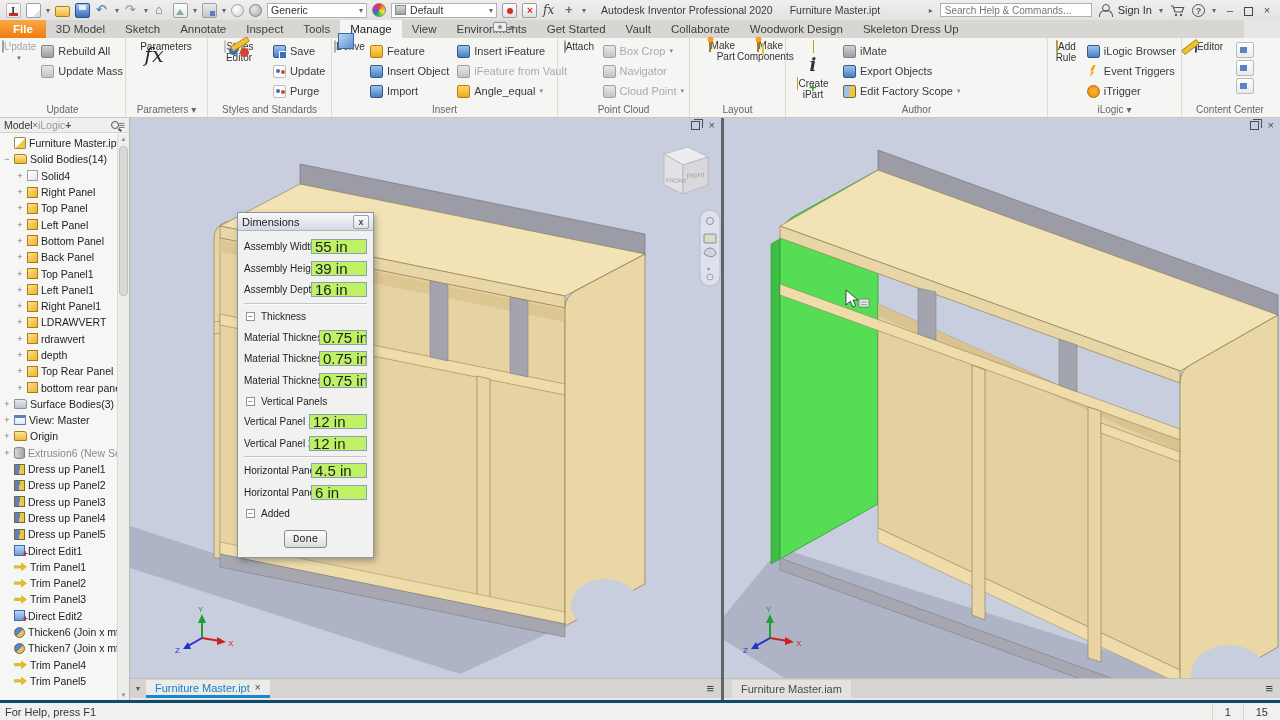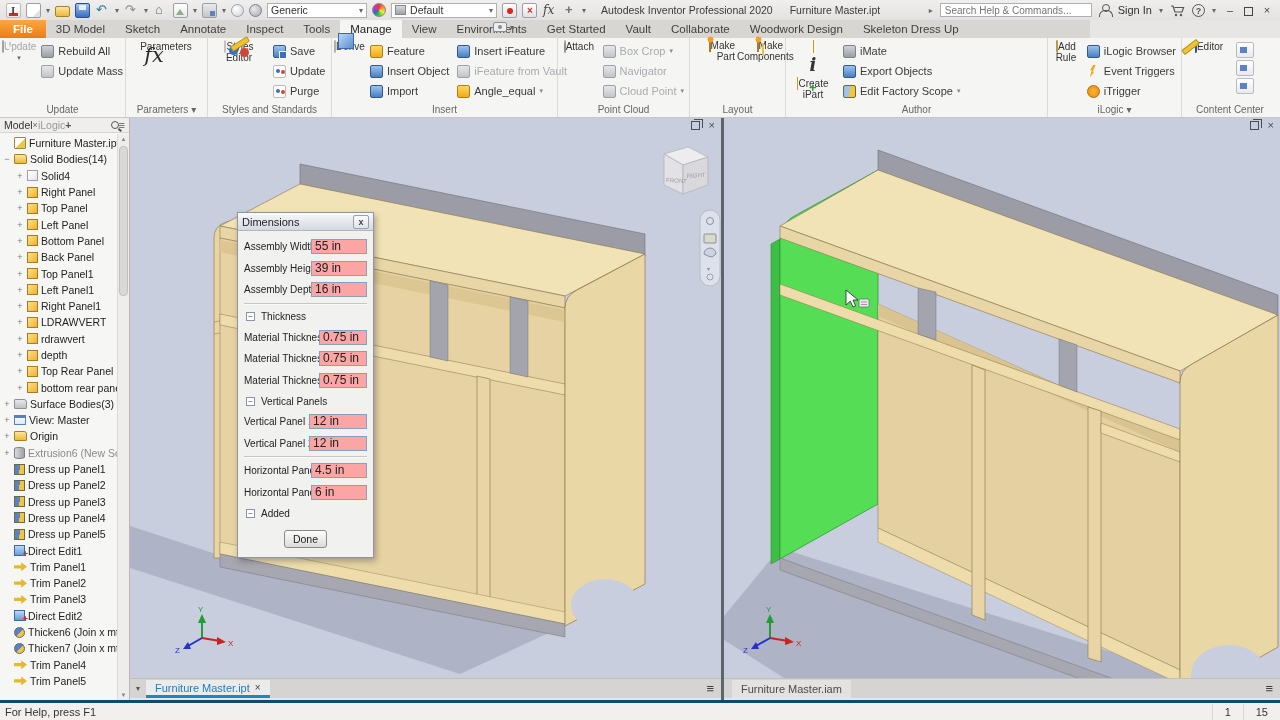--- a/index.html
+++ b/index.html
@@ -42,21 +42,21 @@
   .tb-right{margin-left:auto;display:flex;align-items:center;gap:7px;flex:0 0 auto}
   .searchbox{width:152px;height:14px;border:1px solid #aeb0b3;background:#fff;font-size:10px;padding:0 4px;color:#555;font-family:"Liberation Sans",sans-serif}
   .person{width:12px;height:12px;position:relative}
   .person::before{content:"";position:absolute;left:3px;top:0;width:6px;height:6px;border:1px solid #555;border-radius:50%}
   .person::after{content:"";position:absolute;left:0;bottom:-1px;width:12px;height:6px;border:1px solid #555;border-bottom:none;border-radius:6px 6px 0 0}
   .help{width:13px;height:13px;border:1px solid #555;border-radius:50%;text-align:center;font:bold 9px/12px "Liberation Sans",sans-serif;color:#555}
   .winbtn{color:#444;font-size:11px;width:14px;text-align:center}
   .restore{width:9px;height:9px;border:1px solid #444;position:relative;margin-top:2px}
 
   
-  .tabrow{position:absolute;left:0;top:20px;width:1090px;height:18px;background:#d8d6d3;display:flex;align-items:stretch}
+  .tabrow{position:absolute;left:0;top:20px;width:1244px;height:18px;background:#d8d6d3;display:flex;align-items:stretch}
   .rtab{padding:0 10px;display:flex;align-items:center;font-size:11.5px;color:#3f3f3f;cursor:default}
   .rtab.active{background:#f5f5f3;color:#222}
   .rtab.file{background:linear-gradient(#f9a845,#ee7c11);color:#fff;font-weight:bold;padding:0 13px}
   .tab-extra{margin-left:6px;display:flex;align-items:center;gap:3px;color:#555}
   .tab-extra .mini{width:14px;height:10px;border:1px solid #8a8d92;border-radius:2px;background:#eceded;position:relative}
   .tab-extra .mini::after{content:"";position:absolute;left:4px;top:2px;width:4px;height:4px;background:#8a8d92;border-radius:50%}
 
   
   .ribbon{position:absolute;left:0;top:38px;width:1280px;height:80px;background:#f5f5f3;border-bottom:1px solid #c9c7c3;display:flex}
   .rgroup{display:flex;flex-direction:column;border-right:1px solid #dcdad6;flex:0 0 auto}
@@ -160,26 +160,26 @@
   .doctab.inactive{color:#4a4a4a;border-bottom:none;background:#e3e2e0;margin:1px 0 0 8px}
   .tabbar .burger{margin-left:auto;align-self:center;padding-right:7px;font-size:13px;color:#3f3f3f}
 
   
   .dlg{position:absolute;left:237px;top:212px;width:137px;background:#f1f1ef;border:1px solid #8f959e;box-shadow:2px 3px 6px rgba(40,40,60,.35);z-index:10}
   .dlg-title{height:18px;display:flex;align-items:center;padding:0 4px;background:linear-gradient(#f8f9fb,#d3d8e2);border-bottom:1px solid #b0b4bc;font-size:11px;color:#222}
   .dlg-x{margin-left:auto;width:16px;height:14px;border:1px solid #98a0ac;background:linear-gradient(#fcfcfd,#dfe3ea);font:bold 9px/12px "Liberation Sans",sans-serif;text-align:center;color:#445;border-radius:2px}
   .dlg-body{padding:5px 6px 7px 6px}
   .drow{display:flex;align-items:center;height:21.5px}
   .dlabel{flex:1;font-size:10px;color:#222;white-space:nowrap;overflow:hidden}
-  .dinput{height:15px;background:#fca5a5;border:1px solid #8aa0b8;font-size:12px;line-height:13px;padding:0 3px;white-space:nowrap;overflow:hidden;color:#222}
+  .dinput{height:15px;background:#bef264;border:1px solid #8aa0b8;font-size:15px;line-height:13px;padding:0 3px;white-space:nowrap;overflow:hidden;color:#222}
   .w56{width:56px}.w48{width:48px}.w58{width:58px}
   .dsec{display:flex;align-items:center;gap:6px;height:20px;font-size:10px;color:#222;padding-left:2px}
   .dminus{width:9px;height:9px;border:1px solid #8a94a4;background:#fff;font:8px/7px "Liberation Sans",sans-serif;text-align:center;color:#445}
   .dsep{border-top:1px solid #c6c6c4;border-bottom:1px solid #fbfbfa;margin:2px 0}
-  .donebtn{display:block;margin:7px auto 2px;padding:2px 8px;font-size:10.5px;background:linear-gradient(#fdfdfd,#dcdcda);border:1px solid #8a8a8a;border-radius:3px;color:#222;font-family:Liberation Sans, sans-serif}
+  .donebtn{display:block;margin:7px auto 2px;padding:2px 8px;font-size:10.5px;background:linear-gradient(#fdfdfd,#dcdcda);border:1px solid #8a8a8a;border-radius:3px;color:#222;font-family:Liberation Mono, monospace}
 
   
   .statusbar{position:absolute;left:0;top:700px;width:1280px;height:20px;background:#f1f0ee;border-top:3px solid #0c4a6e;display:flex;align-items:center;font-size:11px;color:#333}
   .statusbar .help-text{padding-left:5px}
   .statusbar .cells{margin-left:auto;display:flex}
   .statusbar .cell{border-left:1px solid #d8d7d4;padding:2px 12px}
   svg text{font-family:"Liberation Sans",sans-serif}
 </style>
 </head>
 <body>

